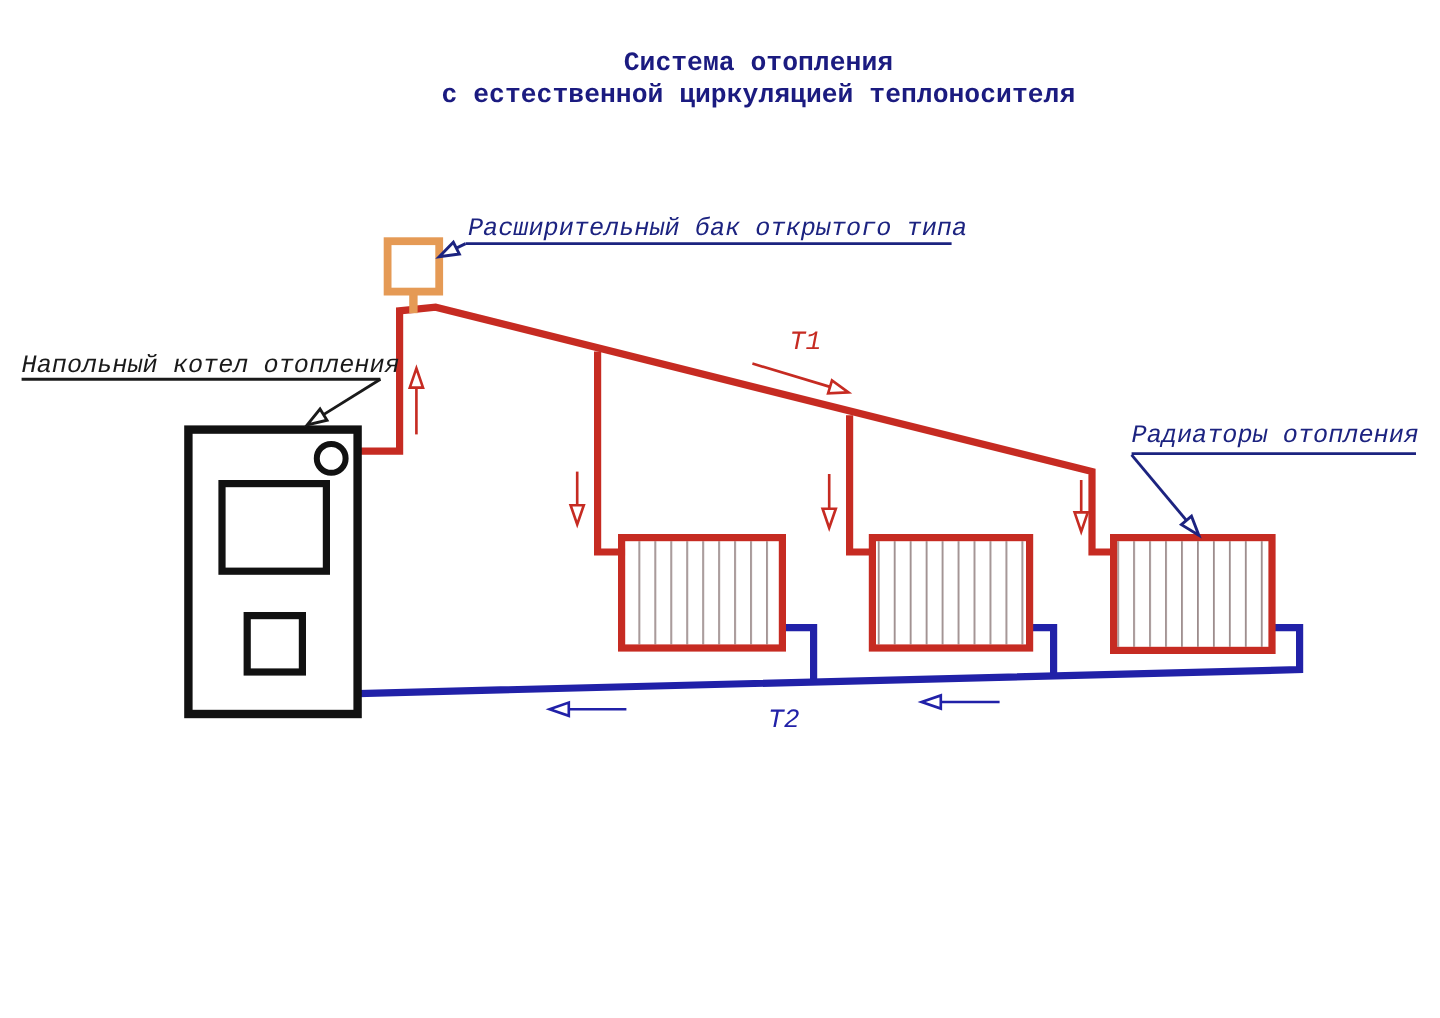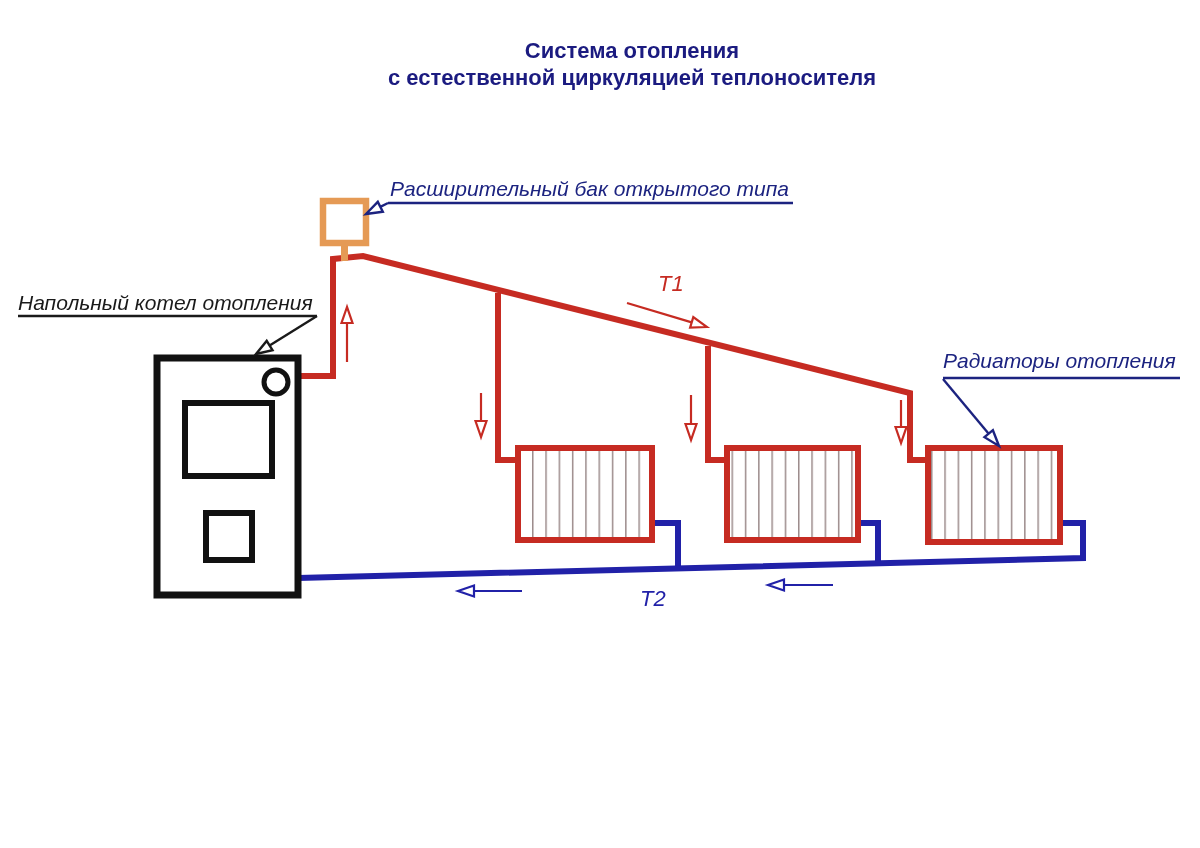--- a/index.html
+++ b/index.html
@@ -9,20 +9,21 @@
     width: 1200px;
     height: 848px;
     overflow: hidden;
     font-family: "Liberation Sans", "DejaVu Sans", sans-serif;
   }
   .canvas {
     position: relative;
     width: 1200px;
     height: 788px;
     background: var(--background, #ffffff);
+    font-family: Liberation Mono, monospace;
   }
   svg { display: block; }
 
   
   .pipe-supply  { stroke: var(--supply_pipe, #c62b22); stroke-width: 6; fill: none; stroke-linejoin: miter; }
   .pipe-return  { stroke: var(--return_pipe, #2121a8); stroke-width: 6; fill: none; stroke-linejoin: miter; }
   .tank-stroke  { stroke: var(--expansion_tank, #e59a55); fill: #ffffff; }
   .tank-stem    { stroke: var(--expansion_tank, #e59a55); stroke-width: 7; fill: none; }
 
   

